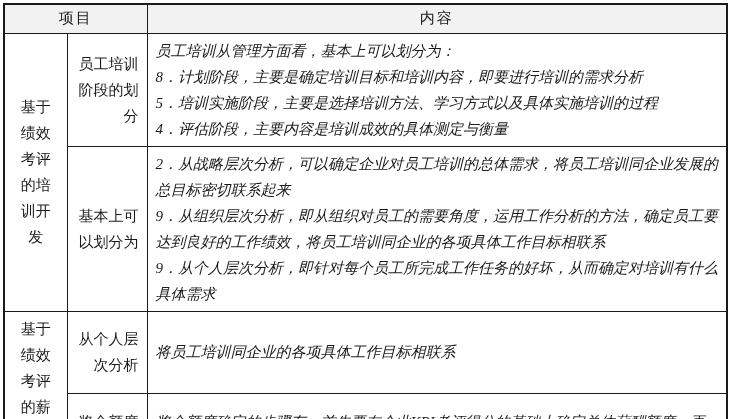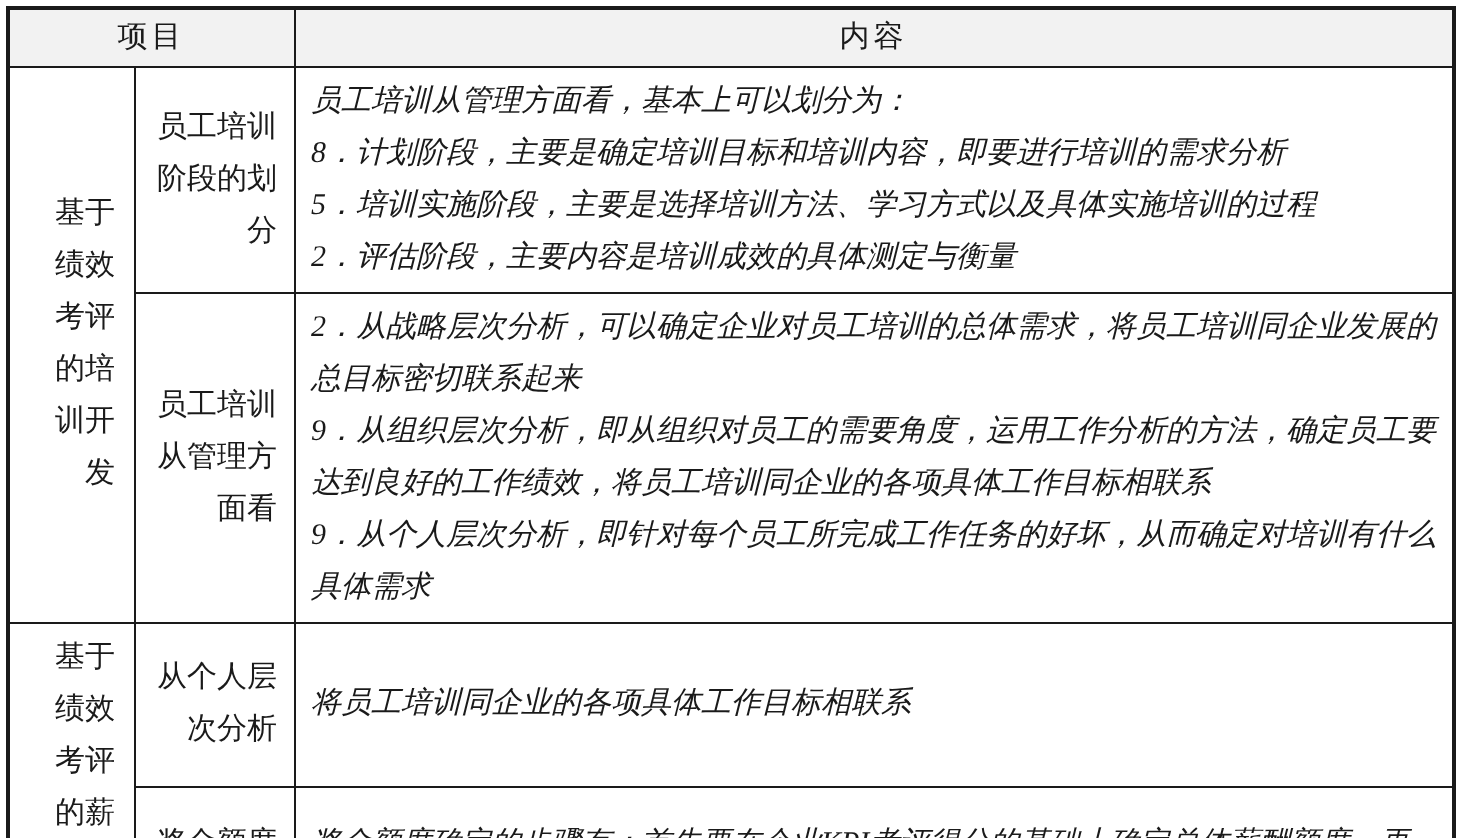--- a/index.html
+++ b/index.html
@@ -37,21 +37,21 @@
   thead th {
     height: 29px;
     background: #f2f2f2;
     text-align: center;
     border-bottom: 2px solid #1a1a1a;
     letter-spacing: 2px;
   }
   td.category-cell {
     padding: 4px 9px;
     line-height: 26px;
-    text-align: right;
+    text-align: center;
   }
   td.item-cell {
     padding: 4px 8px;
     line-height: 26px;
     text-align: right;
     margin-top: 36px;
   }
   td.content-cell {
     padding: 4px 8px;
     line-height: 26px;
@@ -81,25 +81,25 @@
       </tr>
     </thead>
     <tbody>
       <tr class="r1">
         <td rowspan="2" class="category-cell">基于绩效考评的培训开发</td>
         <td class="item-cell">员工培训阶段的划分</td>
         <td class="content-cell">
           <span class="line">员工培训从管理方面看，基本上可以划分为：</span>
           <span class="line">8．计划阶段，主要是确定培训目标和培训内容，即要进行培训的需求分析</span>
           <span class="line">5．培训实施阶段，主要是选择培训方法、学习方式以及具体实施培训的过程</span>
-          <span class="line">2．评估阶段，主要内容是培训成效的具体测定与衡量</span>
+          <span class="line">4．评估阶段，主要内容是培训成效的具体测定与衡量</span>
         </td>
       </tr>
       <tr class="r2">
-        <td class="item-cell">员工培训从管理方面看</td>
+        <td class="item-cell">基本上可以划分为</td>
         <td class="content-cell">
           <span class="line">2．从战略层次分析，可以确定企业对员工培训的总体需求，将员工培训同企业发展的总目标密切联系起来</span>
           <span class="line">9．从组织层次分析，即从组织对员工的需要角度，运用工作分析的方法，确定员工要达到良好的工作绩效，将员工培训同企业的各项具体工作目标相联系</span>
           <span class="line">9．从个人层次分析，即针对每个员工所完成工作任务的好坏，从而确定对培训有什么具体需求</span>
         </td>
       </tr>
       <tr class="r3">
         <td rowspan="2" class="category-cell">基于绩效考评的薪酬调整</td>
         <td class="item-cell">从个人层次分析</td>
         <td class="content-cell">

